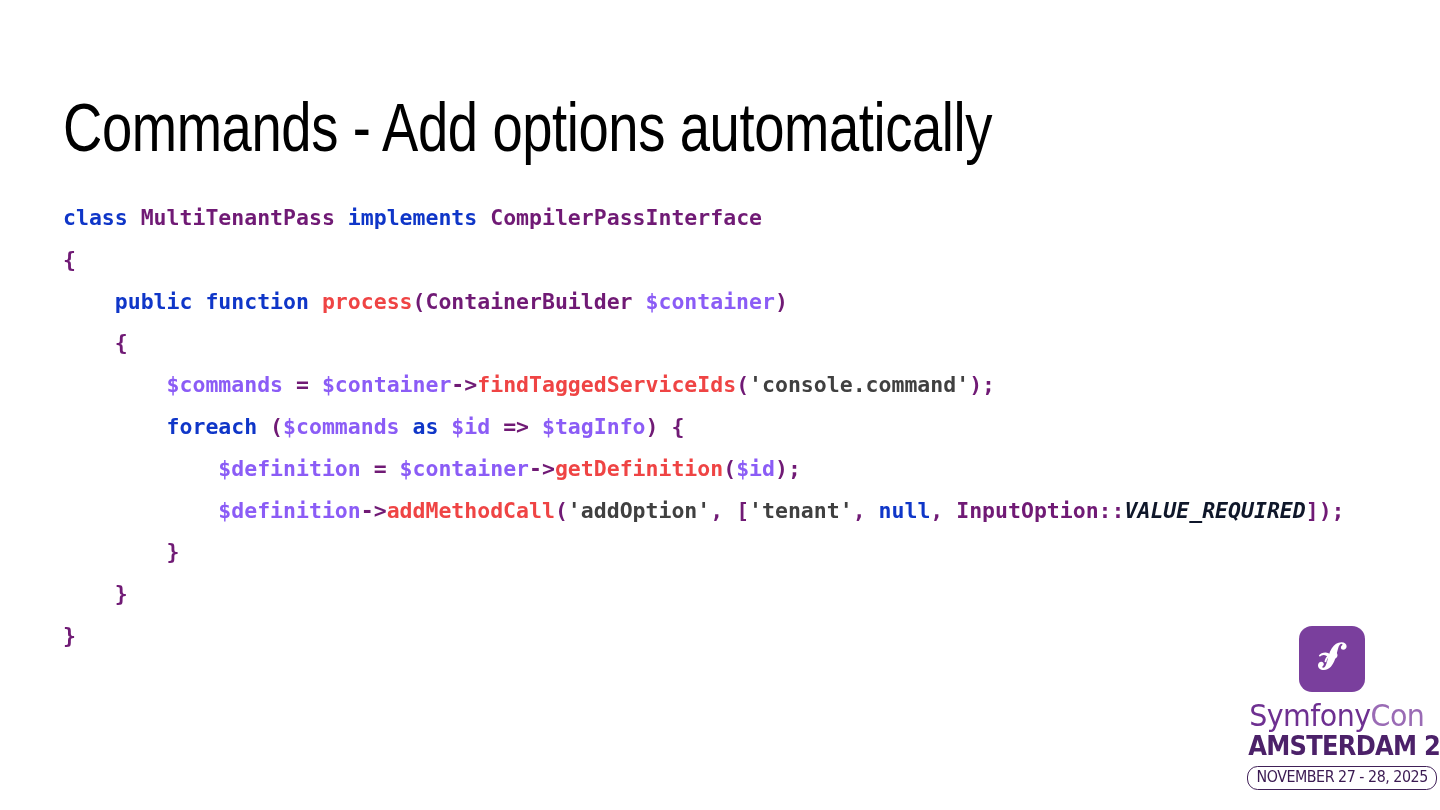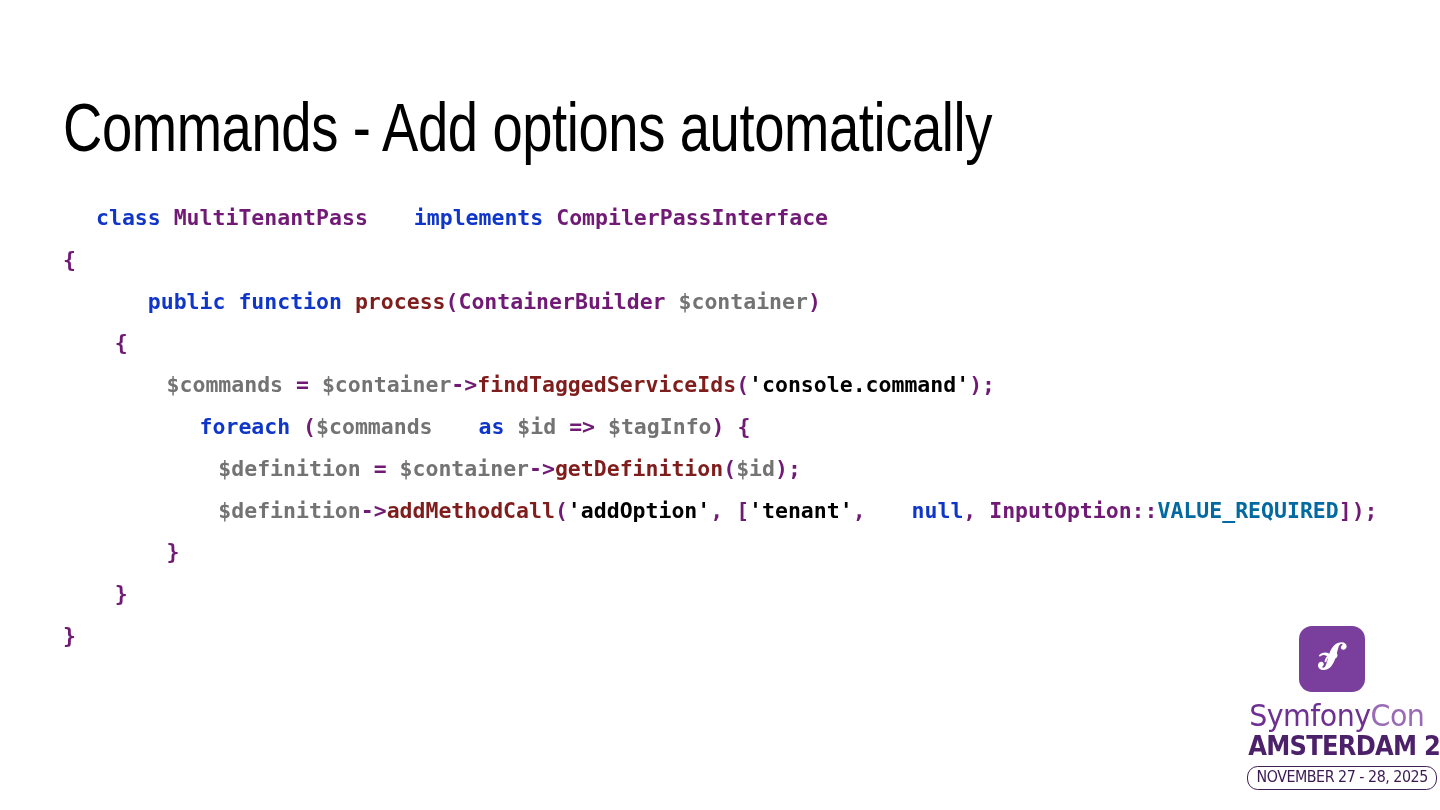--- a/index.html
+++ b/index.html
@@ -43,25 +43,25 @@
     line-height: 41.8px;
     color: #000000;
     white-space: pre-wrap;
     word-break: break-word;
   }
   .code-line {
     min-height: 41.8px;
   }
 
   
-  .tok-kw   { color: #0f36c8; margin-left: 33px; }   
-  .tok-fn   { color: #7f1d1d; }   
-  .tok-var  { color: #737373; }   
-  .tok-str  { color: #000000; }   
-  .tok-const{ color: #0369a1; }  
+  .tok-kw   { color: #0f36c8; }   
+  .tok-fn   { color: #ef4444; }   
+  .tok-var  { color: #8b5cf6; }   
+  .tok-str  { color: #404040; }   
+  .tok-const{ color: #0f172a; font-style: italic; }  
   .tok-plain{ color: #701a75; }
 
   
   .logo-lockup {
     position: absolute;
     left: 1242px;
     top: 626px;
     width: 180px;
     text-align: right;
   }

